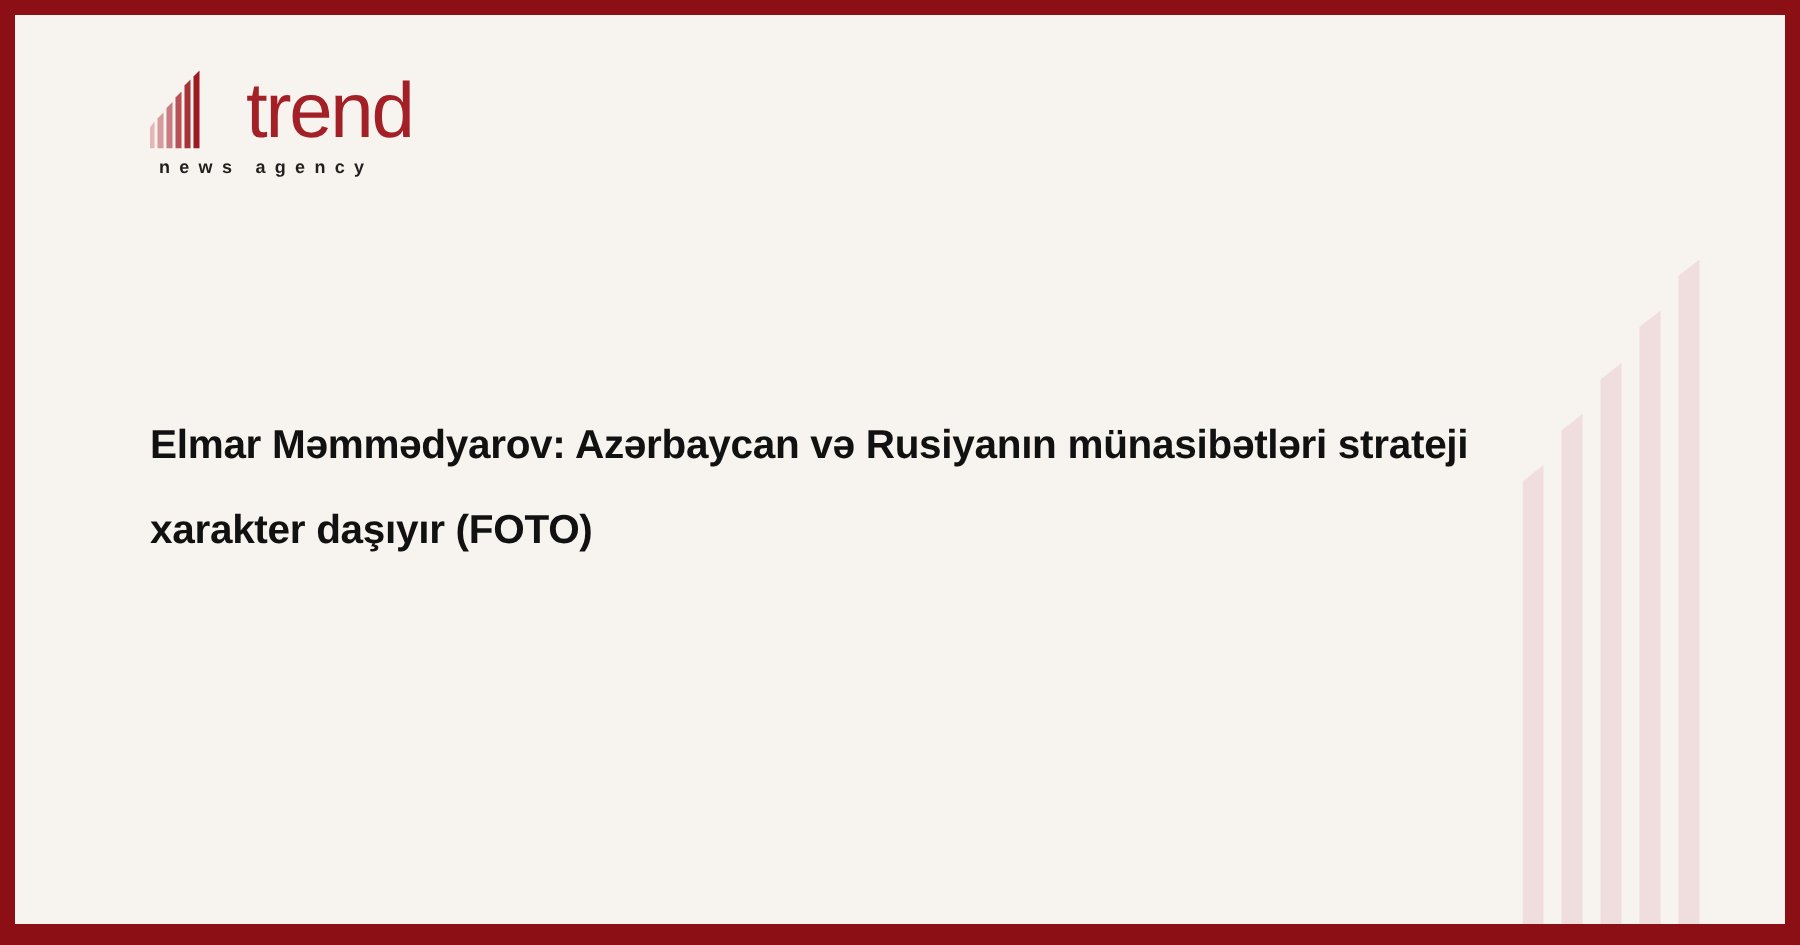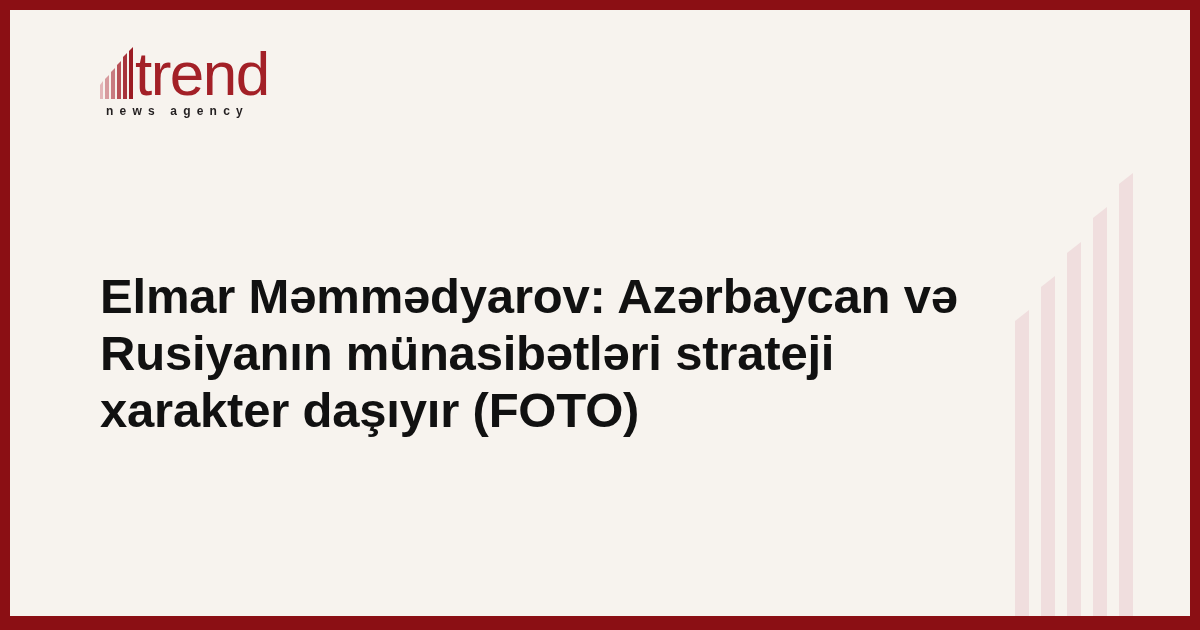--- a/index.html
+++ b/index.html
@@ -62,27 +62,28 @@
   .logo-mark {
     width: 34px;
     height: 52px;
     margin-right: 1px;
     flex: 0 0 auto;
   }
   .logo-mark svg { display: block; width: 100%; height: 100%; }
 
   .logo-word {
     font-family: "Liberation Sans", sans-serif;
-    font-size: 62px;
+    font-size: 52px;
     line-height: 58px;
     font-weight: 400;
     letter-spacing: -1.5px;
     color: #A32027;
     position: relative;
     top: 4px;
+    margin-left: 29px;
   }
 
   .logo-tagline {
     margin-top: 5px;
     margin-left: 6px;
     font-family: "Liberation Sans", sans-serif;
     font-size: 12px;
     font-weight: 700;
     letter-spacing: 6.2px;
     color: #231F20;
@@ -90,21 +91,21 @@
   }
 
   
   .headline {
     position: absolute;
     left: 90px;
     top: 258px;
     width: 890px;
     margin: 0;
     font-family: "Liberation Sans", sans-serif;
-    font-size: 49px;
+    font-size: 27px;
     line-height: 57px;
     font-weight: 700;
     letter-spacing: -0.2px;
     color: #111111;
   }
 </style>
 </head>
 <body>
 
 <div class="card">

